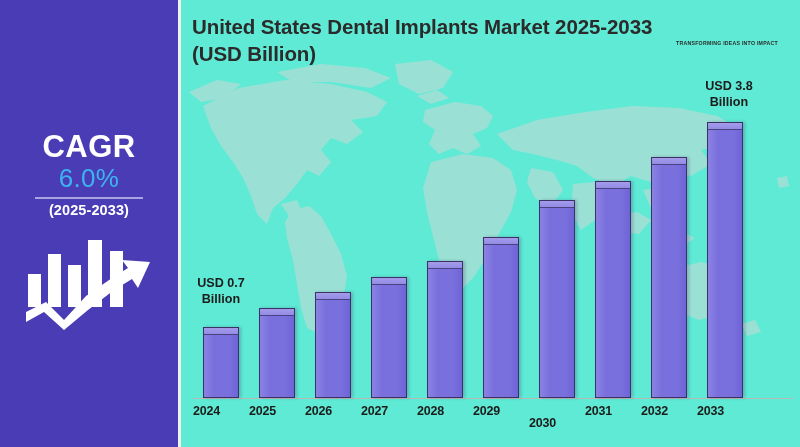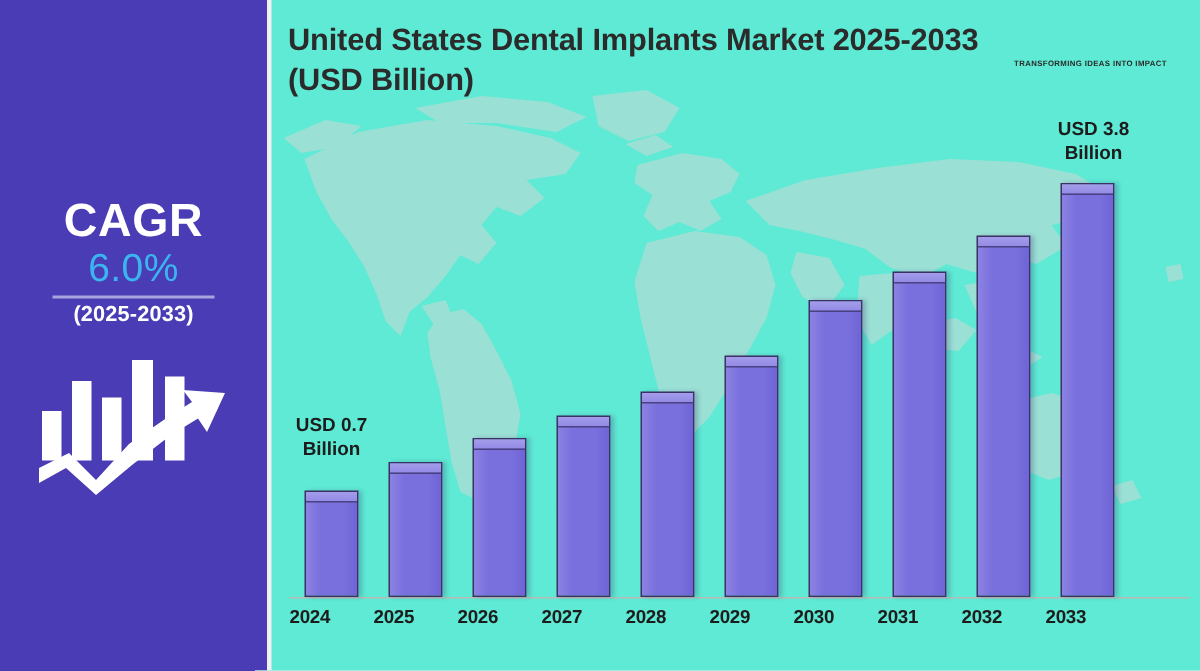--- a/index.html
+++ b/index.html
@@ -217,20 +217,20 @@
       <div class="bar" style="left:526px;top:122px;height:276px;">
           <div class="bar-cap"></div>
         </div>
 
       <div class="year-label" style="left:12px;">2024</div>
       <div class="year-label" style="left:68px;">2025</div>
       <div class="year-label" style="left:124px;">2026</div>
       <div class="year-label" style="left:180px;">2027</div>
       <div class="year-label" style="left:236px;">2028</div>
       <div class="year-label" style="left:292px;">2029</div>
-      <div class="year-label" style="left:348px;">2030</div>
+      <div class="year-label" style="left:348px;margin-top:12px;">2030</div>
       <div class="year-label" style="left:404px;">2031</div>
       <div class="year-label" style="left:460px;">2032</div>
       <div class="year-label" style="left:516px;">2033</div>
 
     </div>
   </div>
 </div>
 
 </body></html>

